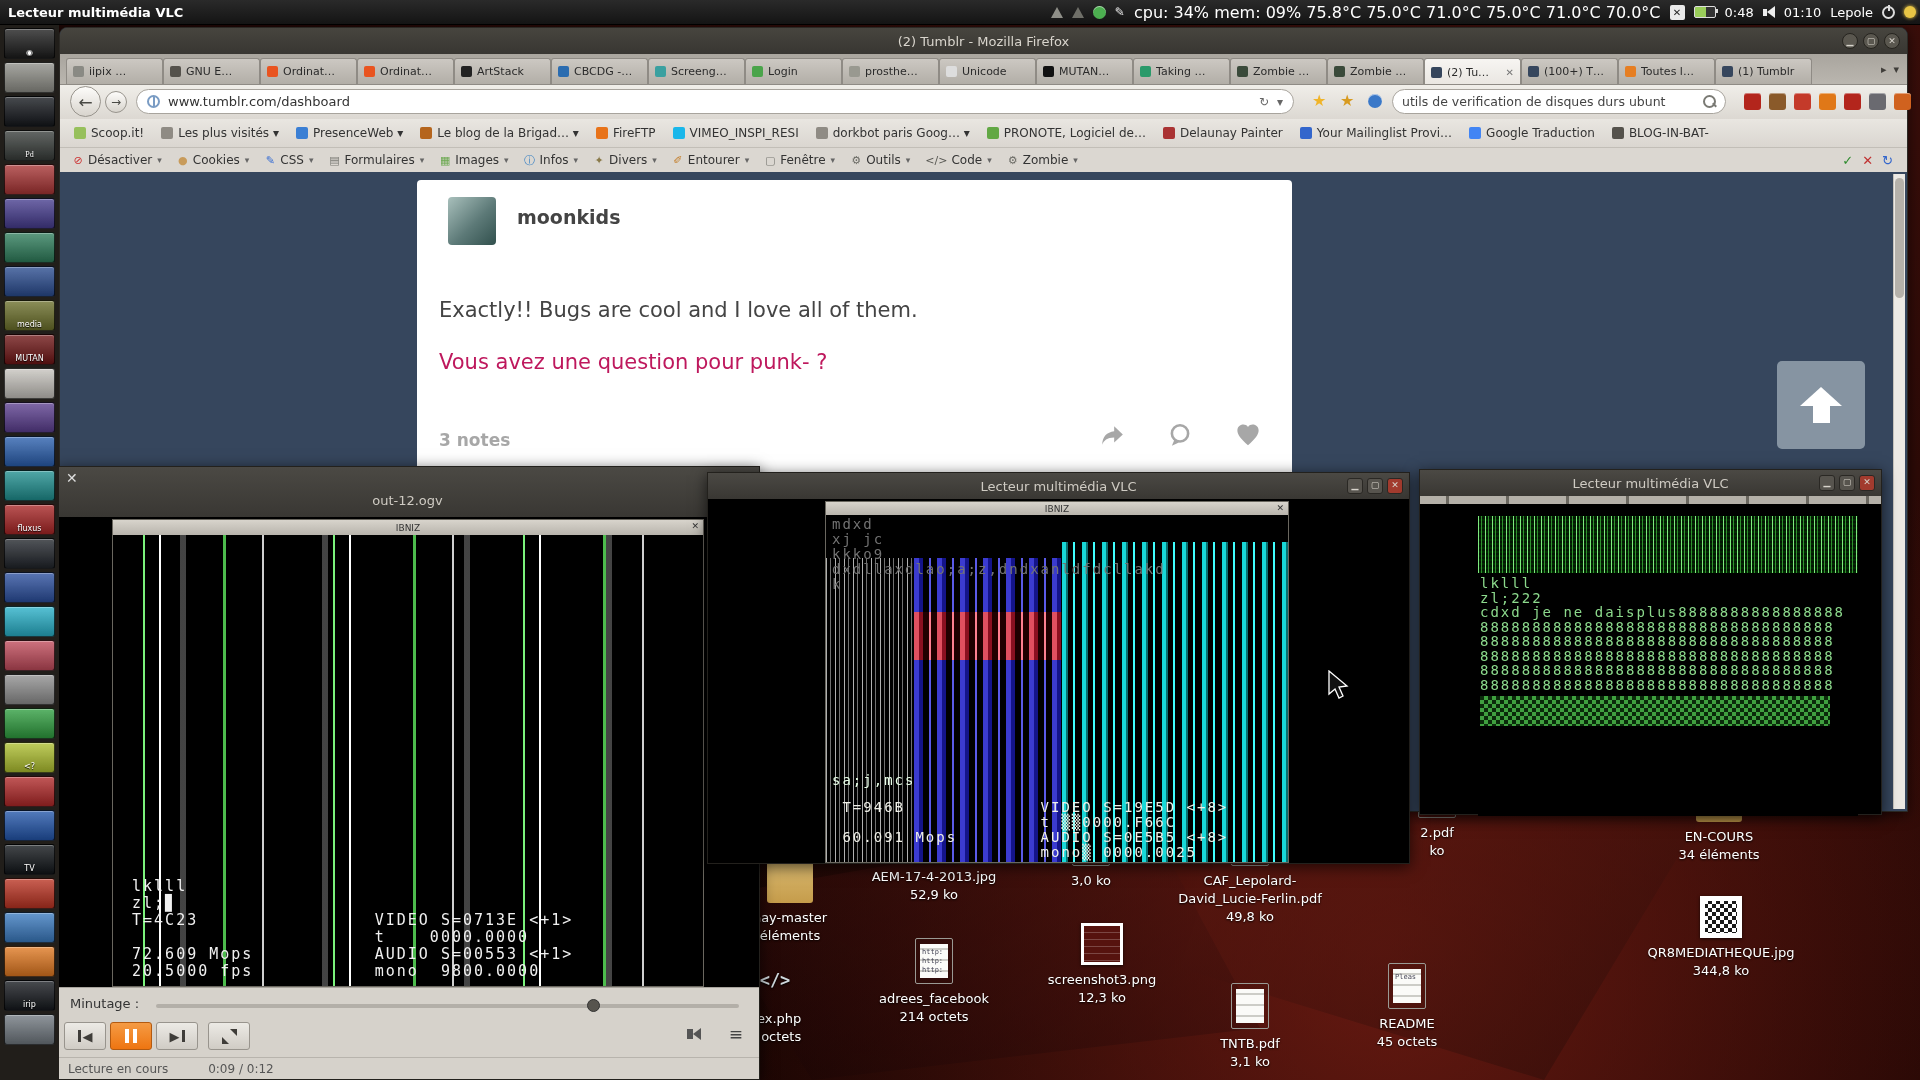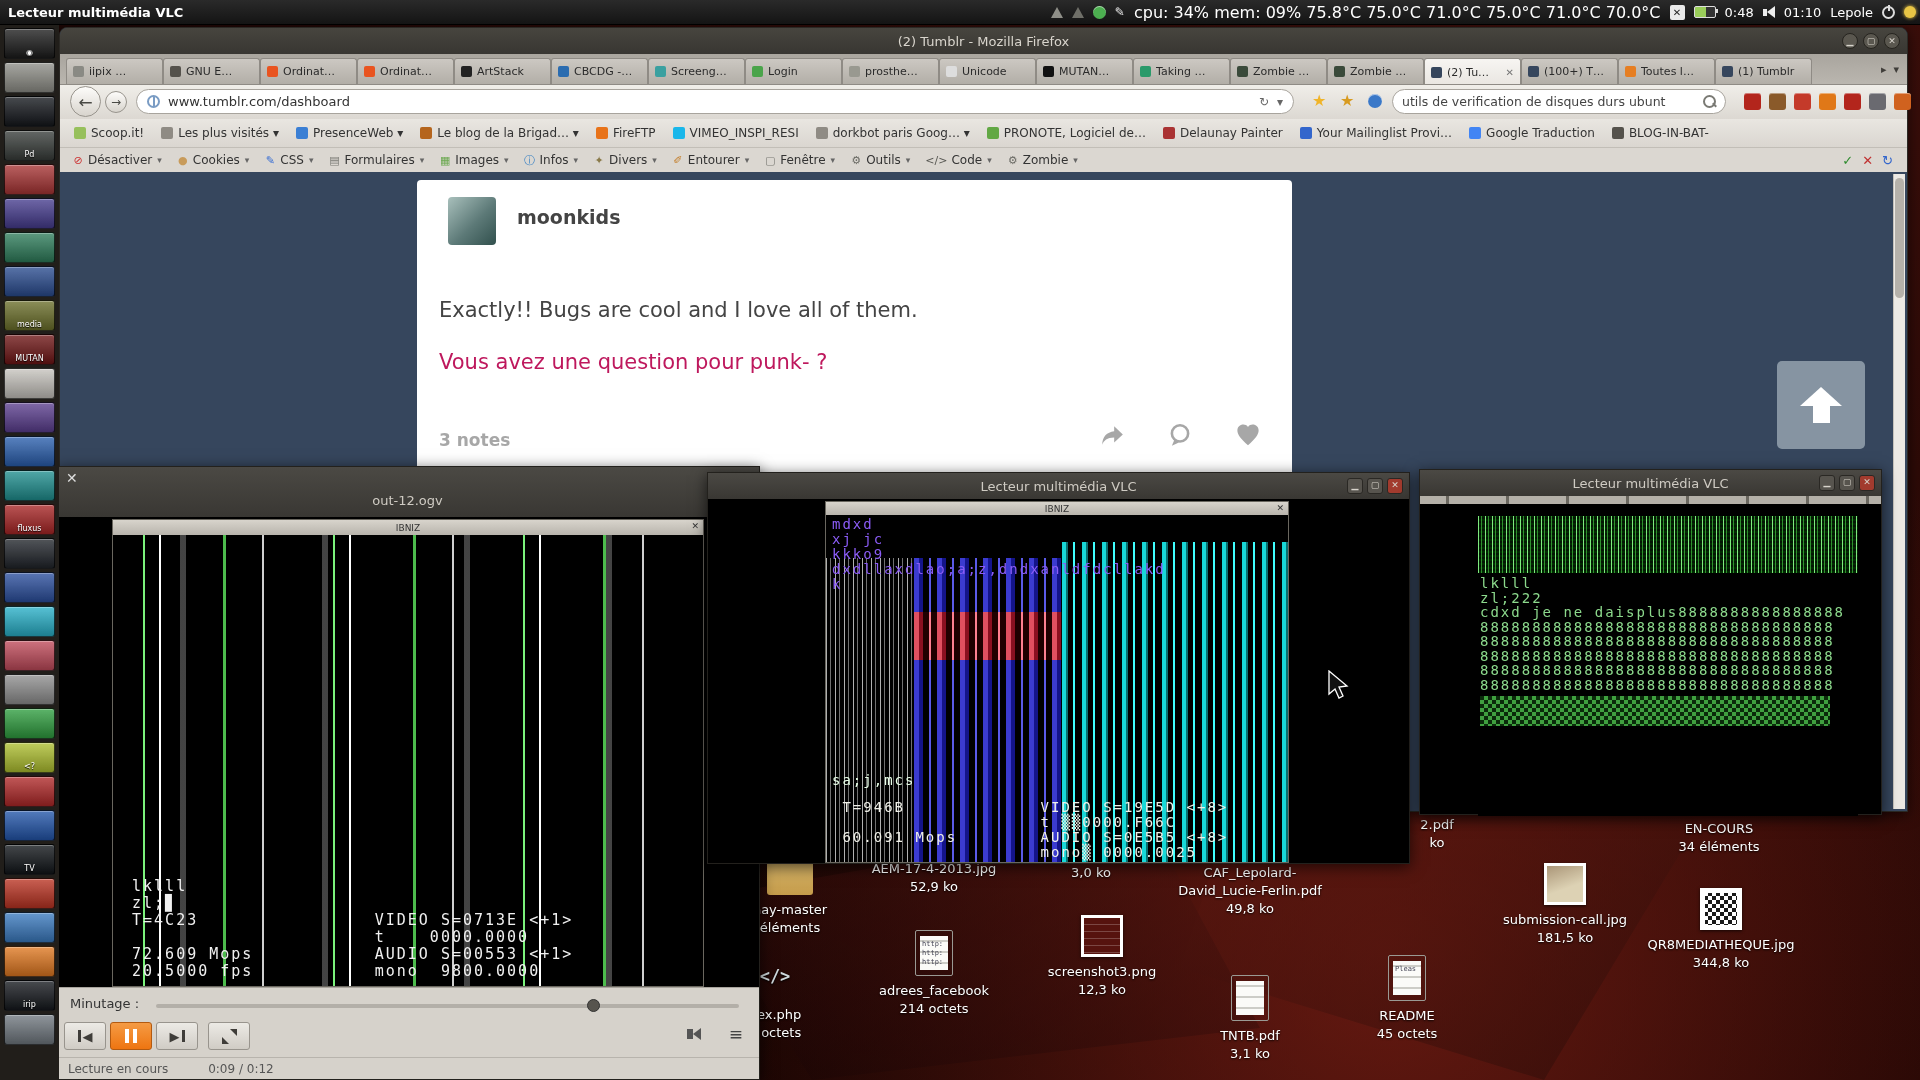--- a/index.html
+++ b/index.html
@@ -16,21 +16,21 @@
   .wedge{position:absolute;left:1180px;top:680px;width:520px;height:400px;
     background:linear-gradient(150deg,#6a1a12,#2a0c08);
     clip-path:polygon(18% 0,100% 35%,70% 100%,0 72%);opacity:.55;}
   .wedge2{position:absolute;left:700px;top:820px;width:560px;height:260px;
     background:linear-gradient(200deg,#521510,#170404);
     clip-path:polygon(0 30%,80% 0,100% 80%,20% 100%);opacity:.5;}
 
   
   .dicons{position:absolute;inset:0;z-index:1;}
   .dicon{position:absolute;width:150px;text-align:center;cursor:default;}
-  .dthumb{width:46px;height:46px;margin:0 auto 6px;position:relative;}
+  .dthumb{width:46px;height:46px;margin:8px auto 6px;position:relative;}
   .dlabel{font-size:13px;line-height:18px;color:#fff;
     text-shadow:0 1px 2px rgba(0,0,0,.95);word-wrap:break-word;}
   .dthumb.pdf,.dthumb.textdoc{width:38px;background:#fbfbf8;border:1px solid #9a9a94;border-radius:2px;
     background-image:repeating-linear-gradient(180deg,transparent 0 9px,#cdcdc7 9px 11px);
     background-clip:content-box;padding:5px 4px;box-sizing:border-box;}
   .dthumb.folder{background:linear-gradient(#dcbd74,#c59c4b);border-radius:3px 6px 3px 3px;
     box-shadow:inset 0 1px rgba(255,255,255,.5);}
   .dthumb.folder::before{content:"";position:absolute;left:0;top:-5px;width:20px;height:6px;
     background:#c59c4b;border-radius:3px 3px 0 0;}
   .dthumb.img-beige{width:42px;height:42px;background:#ddd2b4;border:3px solid #fff;
@@ -212,21 +212,21 @@
   .ibzM .ibz-body{top:13px;}
   .m-dither{position:absolute;left:0;top:43px;width:88px;bottom:0;background-color:#000;background-image:
     repeating-linear-gradient(90deg,#b0b0b0 0 1px,transparent 1px 4px,#707070 4px 5px,transparent 5px 9px),
     repeating-linear-gradient(0deg,rgba(0,0,0,.75) 0 1px,transparent 1px 3px);}
   .m-blue{position:absolute;left:88px;top:43px;width:148px;bottom:0;background-color:#000;background-image:
     repeating-linear-gradient(90deg,#3b3bd0 0 5px,#14148a 5px 9px,#000 9px 15px,#5a5ae8 15px 17px,#000 17px 23px);}
   .m-red{position:absolute;left:88px;top:97px;width:148px;height:48px;background-color:#200;background-image:
     repeating-linear-gradient(90deg,#e05060 0 5px,#8a1020 5px 9px,#200000 9px 15px,#ff8090 15px 17px,#200000 17px 23px);}
   .m-cyan{position:absolute;left:236px;top:27px;right:0;bottom:0;background-color:#000;background-image:
     repeating-linear-gradient(90deg,#18d8d8 0 4px,#0a7070 4px 6px,#000 6px 11px,#40ffff 11px 13px,#000 13px 20px);}
-  .termM-top{left:6px;top:2px;font-size:14px;letter-spacing:2px;line-height:15px;color:#8b5cf6;}
+  .termM-top{left:6px;top:2px;font-size:14px;letter-spacing:2px;line-height:15px;color:#737373;}
   .termM-mid{left:6px;top:258px;font-size:14px;letter-spacing:2px;line-height:15px;color:#e8ffe8;}
   .termM-status{left:6px;bottom:2px;font-size:14px;letter-spacing:2px;line-height:15px;color:#f0f0e8;}
 
   
   .vlcR{left:1419px;top:469px;width:463px;height:346px;z-index:5;}
   .vlcR .vcontent{position:absolute;left:0;right:0;top:26px;bottom:0;background:#000;}
   .r-minibar{position:absolute;left:0;right:0;top:0;height:8px;background:#b4b0a8;
     background-image:repeating-linear-gradient(90deg,transparent 0 26px,#6a675f 26px 29px,transparent 29px 60px);}
   .g-area{position:absolute;left:58px;top:20px;width:380px;height:300px;background:#000;}
   .g-top{position:absolute;left:0;right:0;top:0;height:57px;background-color:#041504;background-image:
@@ -268,25 +268,20 @@
     </div>
     <div class="dicon" style="left:1016px;top:812px">
       <div class="dthumb textdoc"></div>
       <div class="dlabel"></div>
       <div class="dlabel">3,0 ko</div>
     </div>
     <div class="dicon" style="left:1175px;top:812px">
       <div class="dthumb pdf"></div>
       <div class="dlabel">CAF_Lepolard-David_Lucie-Ferlin.pdf</div>
       <div class="dlabel">49,8 ko</div>
-    </div>
-    <div class="dicon" style="left:1490px;top:863px">
-      <div class="dthumb img-beige"></div>
-      <div class="dlabel">submission-call.jpg</div>
-      <div class="dlabel">181,5 ko</div>
     </div>
     <div class="dicon" style="left:1646px;top:888px">
       <div class="dthumb img-qr"></div>
       <div class="dlabel">QR8MEDIATHEQUE.jpg</div>
       <div class="dlabel">344,8 ko</div>
     </div>
     <div class="dicon" style="left:715px;top:849px">
       <div class="dthumb folder"></div>
       <div class="dlabel">nay-master</div>
       <div class="dlabel">éléments</div>
@@ -715,21 +710,21 @@
   <div class="dock">
     <div class="dock-tile" style="background-color: rgb(28, 28, 28);">
         <span class="dock-label">◉</span>
       </div>
     <div class="dock-tile" style="background-color: rgb(143, 143, 136);">
         <span class="dock-label"></span>
       </div>
     <div class="dock-tile" style="background-color: rgb(20, 23, 28);">
         <span class="dock-label"></span>
       </div>
-    <div class="dock-tile" style="background-color: rgb(56, 61, 58);">
+    <div class="dock-tile" style="background-color: rgb(56, 61, 58); font-family: Liberation Serif, serif;">
         <span class="dock-label">Pd</span>
       </div>
     <div class="dock-tile" style="background-color: rgb(168, 52, 52);">
         <span class="dock-label"></span>
       </div>
     <div class="dock-tile" style="background-color: rgb(70, 60, 143);">
         <span class="dock-label"></span>
       </div>
     <div class="dock-tile" style="background-color: rgb(46, 125, 91);">
         <span class="dock-label"></span>

